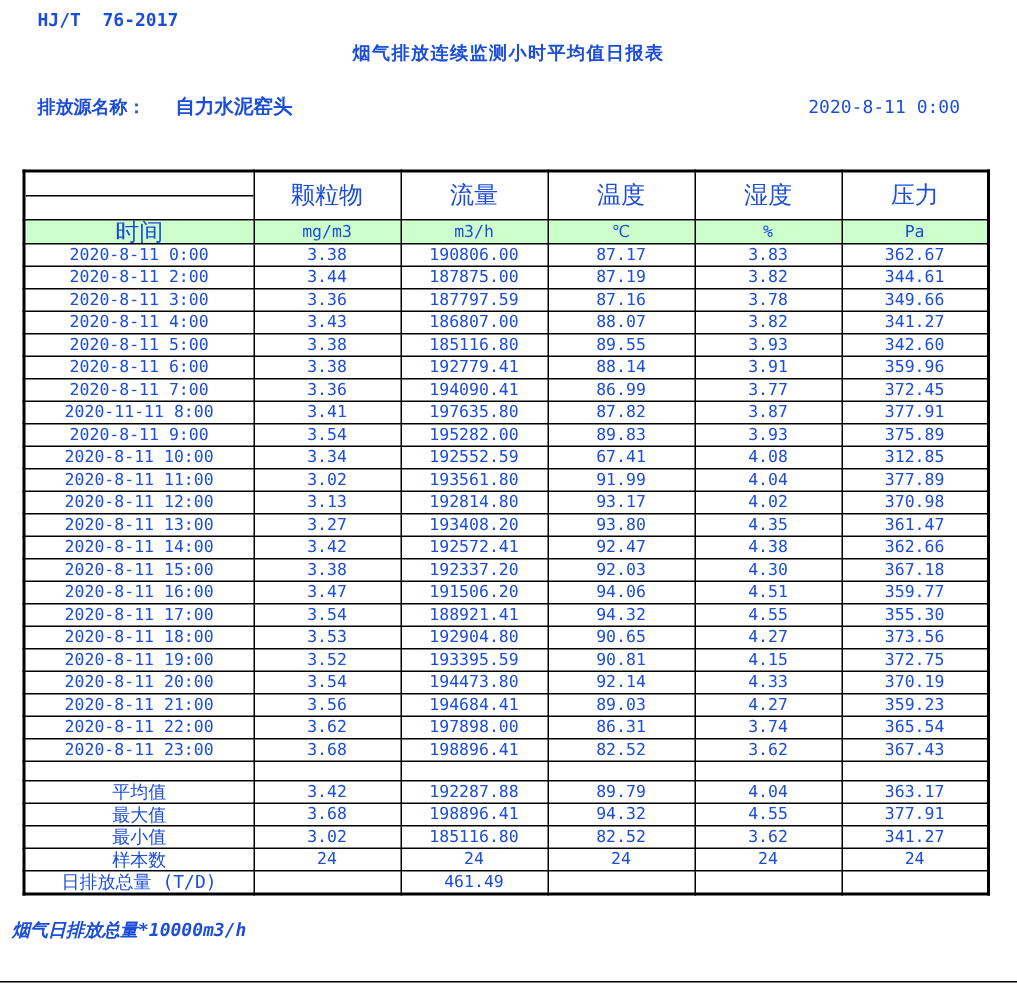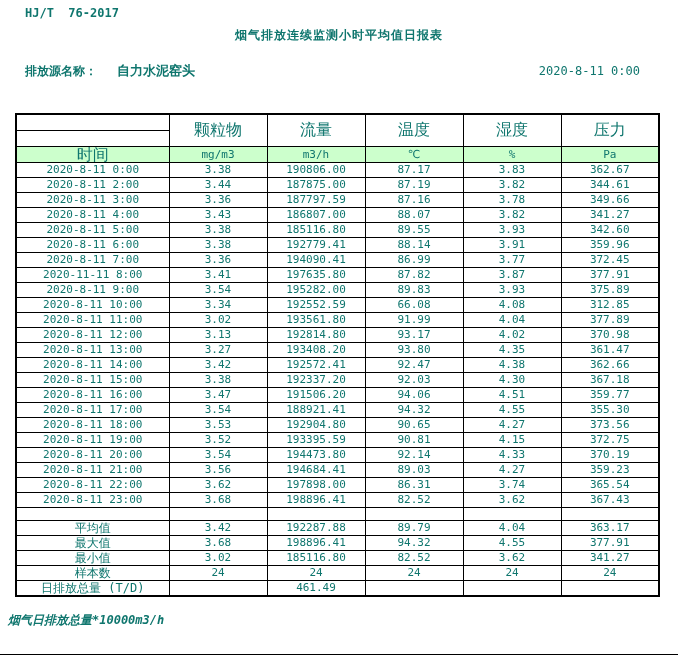--- a/index.html
+++ b/index.html
@@ -1,16 +1,16 @@
 <!DOCTYPE html>
 <html><head>
 <meta charset="utf-8">
 <style>
   html,body{margin:0;padding:0;background:#fff;}
-  .page{position:relative;width:678px;height:657px;background:#ffffff;color:#0f766e;
+  .page{position:relative;width:678px;height:657px;background:#ffffff;color:#1d4ed8;
         font-family:"DejaVu Sans Mono","DejaVu Sans",sans-serif;overflow:hidden;}
   .doc-code{position:absolute;top:6px;left:25px;font-size:12px;font-weight:bold;white-space:pre;}
   .title{position:absolute;top:27px;left:0;width:100%;text-align:center;
          font-size:12px;font-weight:bold;letter-spacing:1px;}
   .source-line{position:absolute;top:62px;left:25px;right:38px;display:flex;align-items:baseline;
                font-size:12px;font-weight:bold;}
   .source-name{margin-left:20px;font-size:13px;text-align:right;}
   .header-date{margin-left:auto;font-weight:normal;font-size:12px;}
 
   table.report{position:absolute;top:113px;left:15px;width:643px;
@@ -169,21 +169,21 @@
           <td>195282.00</td>
           <td>89.83</td>
           <td>3.93</td>
           <td>375.89</td>
         </tr>
 
         <tr>
           <td>2020-8-11 10:00</td>
           <td>3.34</td>
           <td>192552.59</td>
-          <td>66.08</td>
+          <td>67.41</td>
           <td>4.08</td>
           <td>312.85</td>
         </tr>
 
         <tr>
           <td>2020-8-11 11:00</td>
           <td>3.02</td>
           <td>193561.80</td>
           <td>91.99</td>
           <td>4.04</td>

